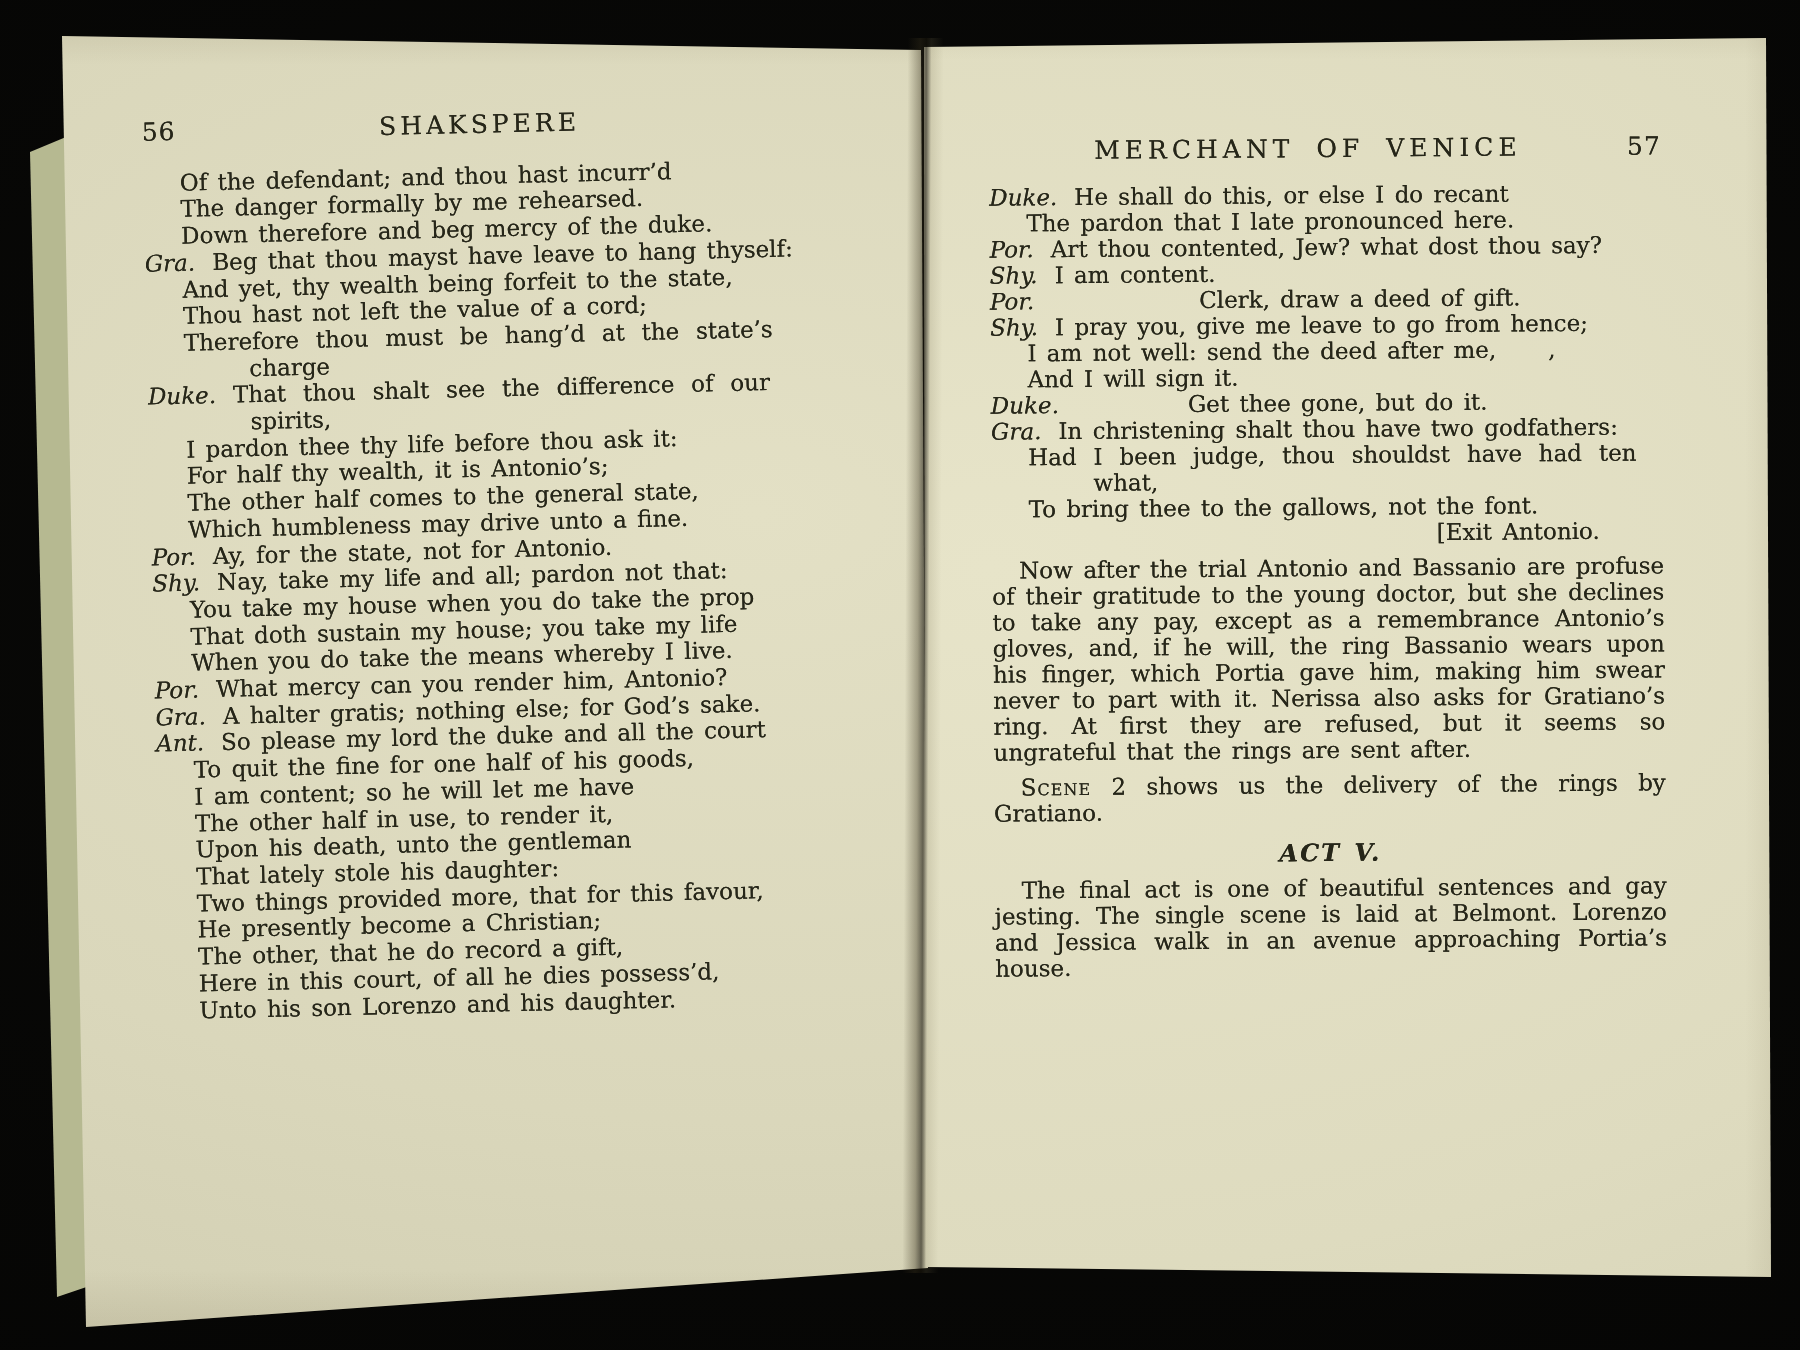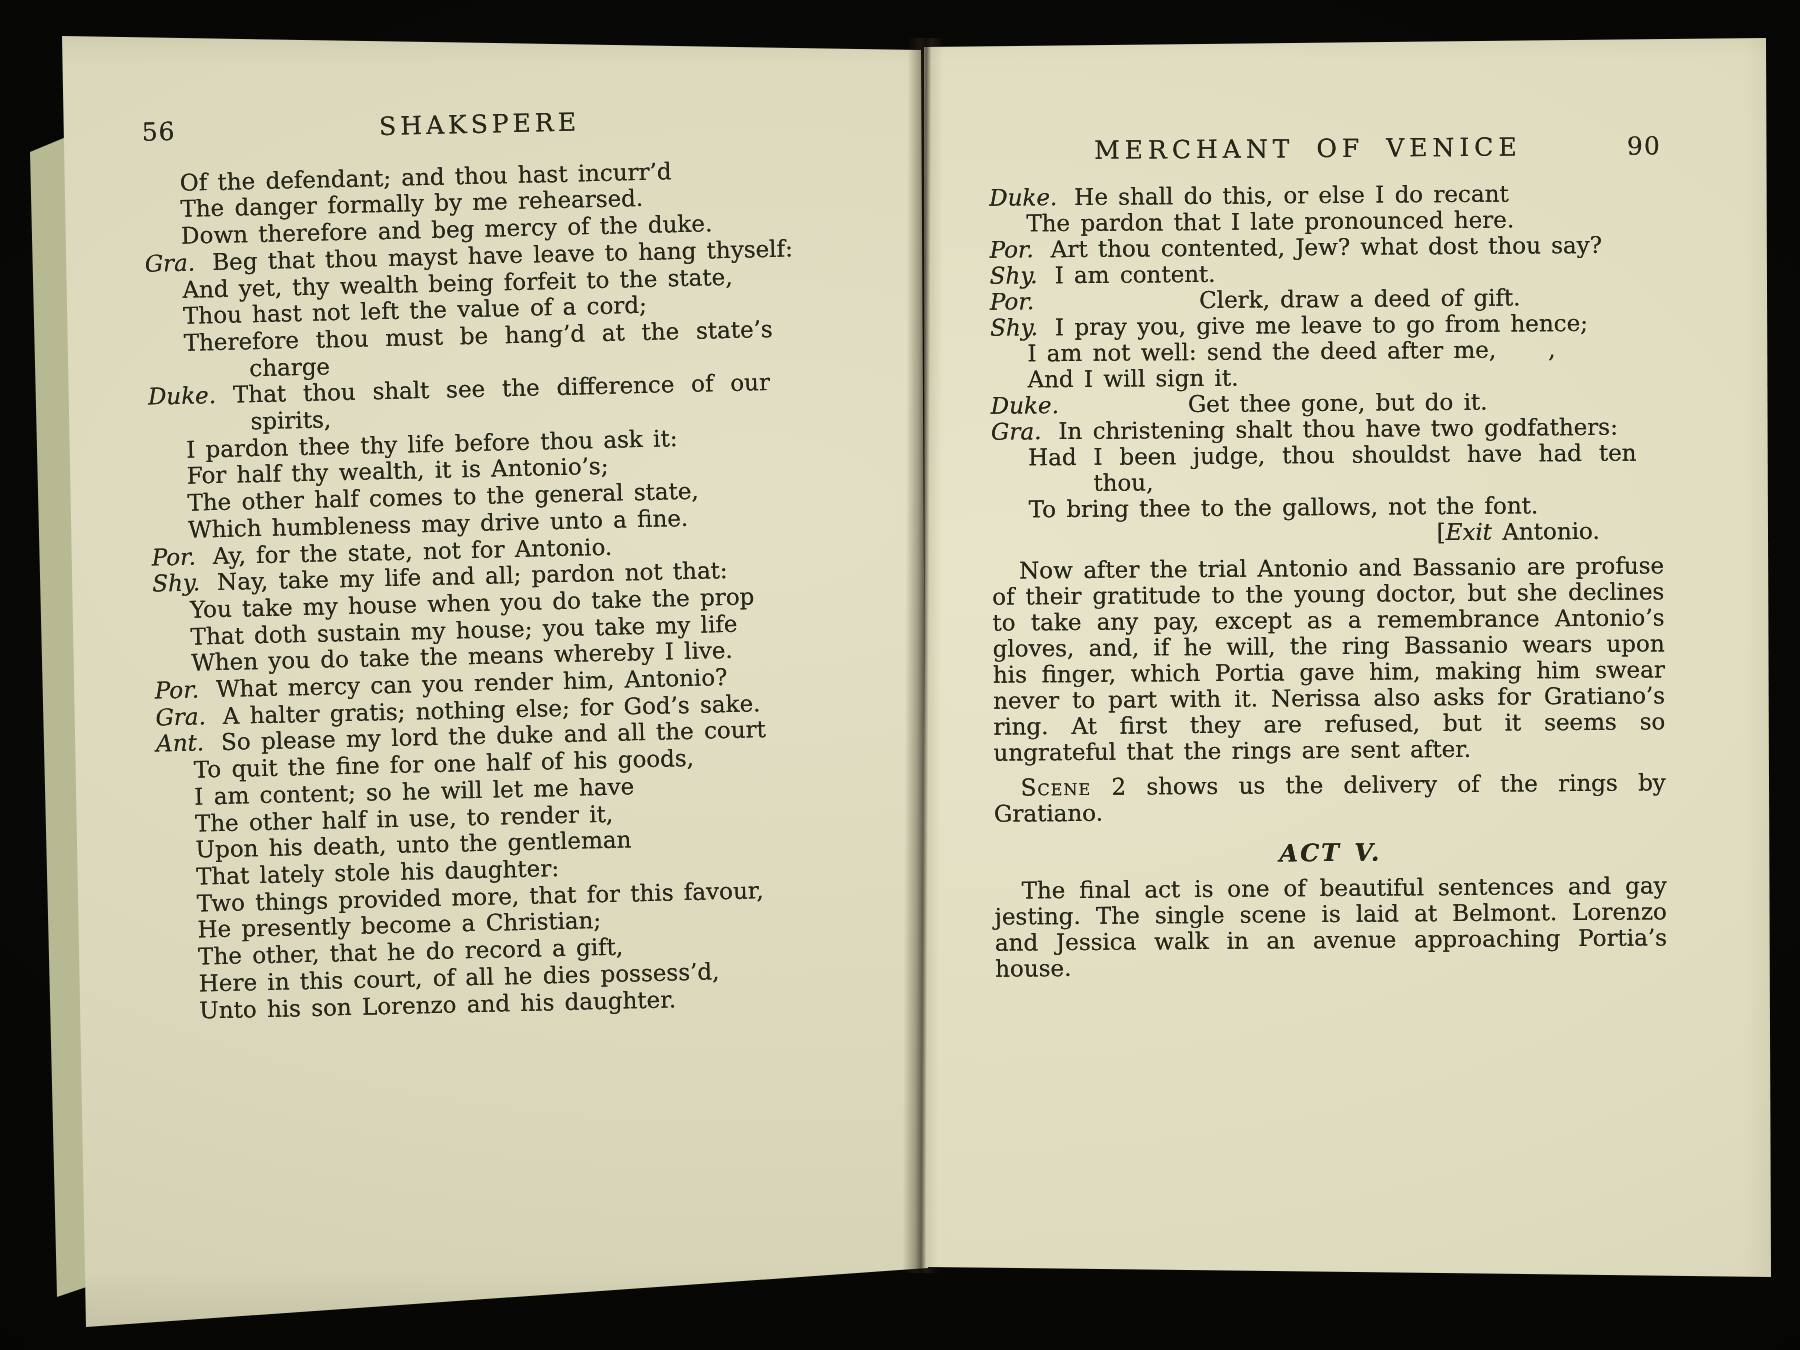--- a/index.html
+++ b/index.html
@@ -49,21 +49,21 @@
   .runhead .num{letter-spacing:1px;flex:0 0 auto;}
   .runhead .title{flex:1 1 auto;text-align:center;}
 
   .vline{padding-left:37px;white-space:nowrap;position:relative;}
   .vline.spk{padding-left:0;}
   .vline.ind2{padding-left:102px;}
   .vline.right{text-align:right;padding:0 64px 0 0;}
   .vline.stretch{word-spacing:9.5px;}
   .speaker{font-style:italic;margin-right:17px;}
   .tab{display:inline-block;}
-  .it{font-style:italic;}
+  .it{}
   .mm{display:inline-block;margin-left:52px;}
 
   .prose{margin:9px 0 0;text-indent:27px;text-align:justify;}
   .prose .sc{font-variant:small-caps;letter-spacing:1px;margin-top:16px;}
   .act-head{margin:16px 0 8px;text-align:center;font-style:italic;font-size:24px;letter-spacing:2px;font-weight:bold;}
 </style>
 </head>
 <body>
 
 <div class="scene">
@@ -112,36 +112,36 @@
           <div class="vline"><span>Here in this court, of all he dies possess’d,</span></div>
           <div class="vline"><span>Unto his son Lorenzo and his daughter.</span></div>
         </div>
     </div>
   </div>
 
   <div class="page page-right">
     <div class="textblock tb-right">
       <div class="runhead">
         <span class="title">MERCHANT OF VENICE</span>
-        <span class="num">90</span>
+        <span class="num">57</span>
       </div>
       <div>
 
       <div class="vline spk"><span class="speaker">Duke.</span><span>He shall do this, or else I do recant</span></div>
           <div class="vline"><span>The pardon that I late pronounced here.</span></div>
           <div class="vline spk"><span class="speaker">Por.</span><span>Art thou contented, Jew? what dost thou say?</span></div>
           <div class="vline spk"><span class="speaker">Shy.</span><span>I am content.</span></div>
           <div class="vline spk"><span class="speaker">Por.</span><span class="tab" style="width: 148px;"></span><span>Clerk, draw a deed of gift.</span></div>
           <div class="vline spk"><span class="speaker">Shy.</span><span>I pray you, give me leave to go from hence;</span></div>
           <div class="vline"><span>I am not well: send the deed after me,</span><span class="mm">,</span></div>
           <div class="vline"><span>And I will sign it.</span></div>
           <div class="vline spk"><span class="speaker">Duke.</span><span class="tab" style="width: 112px;"></span><span>Get thee gone, but do it.</span></div>
           <div class="vline spk"><span class="speaker">Gra.</span><span>In christening shalt thou have two godfathers:</span></div>
           <div class="vline stretch"><span>Had I been judge, thou shouldst have had ten</span></div>
-          <div class="vline ind2"><span>thou,</span></div>
+          <div class="vline ind2"><span>what,</span></div>
           <div class="vline"><span>To bring thee to the gallows, not the font.</span></div>
           <div class="vline right"><span>[</span><span class="it">Exit</span><span> Antonio.</span></div>
         </div>
       <div>
 
       <p class="prose"> <span>Now after the trial Antonio and Bassanio are profuse of their gratitude to the young doctor, but she declines to take any pay, except as a remembrance Antonio’s gloves, and, if he will, the ring Bassanio wears upon his finger, which Portia gave him, making him swear never to part with it.  Nerissa also asks for Gratiano’s ring.  At first they are refused, but it seems so ungrateful that the rings are sent after.</span></p>
           <p class="prose"><span class="sc">Scene</span> <span>2 shows us the delivery of the rings by Gratiano.</span></p>
         </div>
       <div class="act-head">ACT V.</div>
       <p class="prose">The final act is one of beautiful sentences and gay jesting.  The single scene is laid at Belmont.  Lorenzo and Jessica walk in an avenue approaching Portia’s house.</p>

